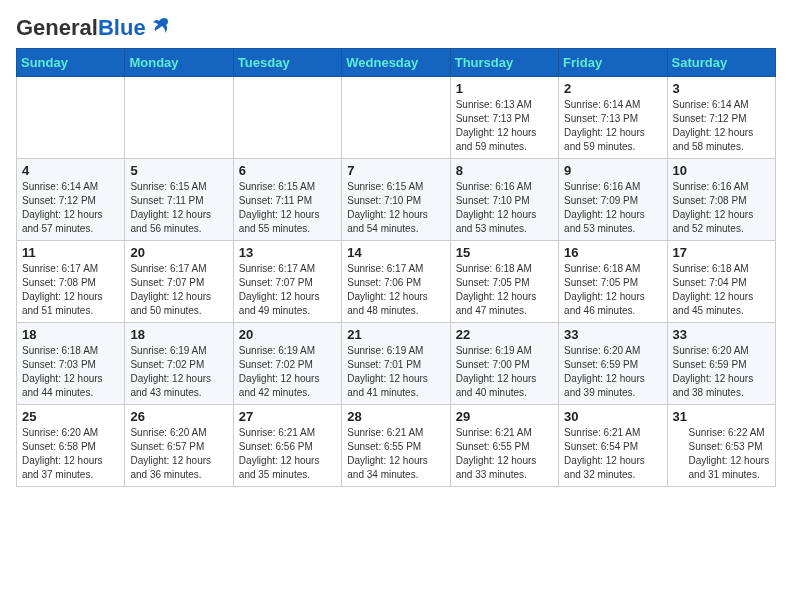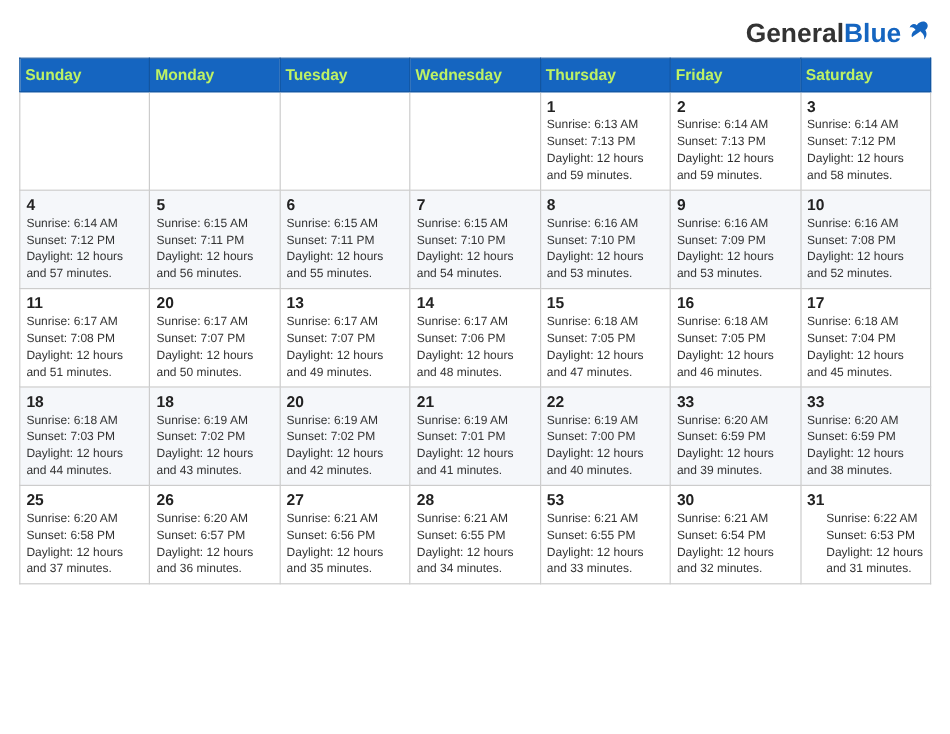--- a/index.html
+++ b/index.html
@@ -5,21 +5,21 @@
     * { box-sizing: border-box; margin: 0; padding: 0; }
     body {
       font-family: Arial, sans-serif;
       background: #fff;
       width: 792px;
       min-height: 612px;
       padding: 16px;
     }
     .header {
       display: flex;
-      justify-content: flex-end;
+      justify-content: flex-start;
       align-items: flex-start;
       margin-bottom: 8px;
     }
     .logo {
       display: flex;
       flex-direction: column;
       align-items: flex-start;
     }
     .logo-text {
       font-size: 22px;
@@ -40,21 +40,21 @@
       font-size: 16px;
       color: #444;
     }
     .calendar {
       width: 100%;
       border-collapse: collapse;
       border: 1px solid #ccc;
     }
     .calendar th {
       background-color: #1565c0;
-      color: #bef264;
+      color: #5eead4;
       font-size: 13px;
       font-weight: bold;
       padding: 6px 4px;
       text-align: left;
       border: 1px solid #1255a0;
     }
     .calendar td {
       vertical-align: top;
       border: 1px solid #ccc;
       padding: 4px 5px;
@@ -323,21 +323,21 @@
 and 35 minutes.</div>
         </td>
         <td>
           <span class="day-num">28</span>
           <div class="day-info" style="white-space: pre-line;">Sunrise: 6:21 AM
 Sunset: 6:55 PM
 Daylight: 12 hours
 and 34 minutes.</div>
         </td>
         <td>
-          <span class="day-num">53</span>
+          <span class="day-num">29</span>
           <div class="day-info" style="white-space: pre-line;">Sunrise: 6:21 AM
 Sunset: 6:55 PM
 Daylight: 12 hours
 and 33 minutes.</div>
         </td>
         <td>
           <span class="day-num">30</span>
           <div class="day-info" style="white-space: pre-line;">Sunrise: 6:21 AM
 Sunset: 6:54 PM
 Daylight: 12 hours

